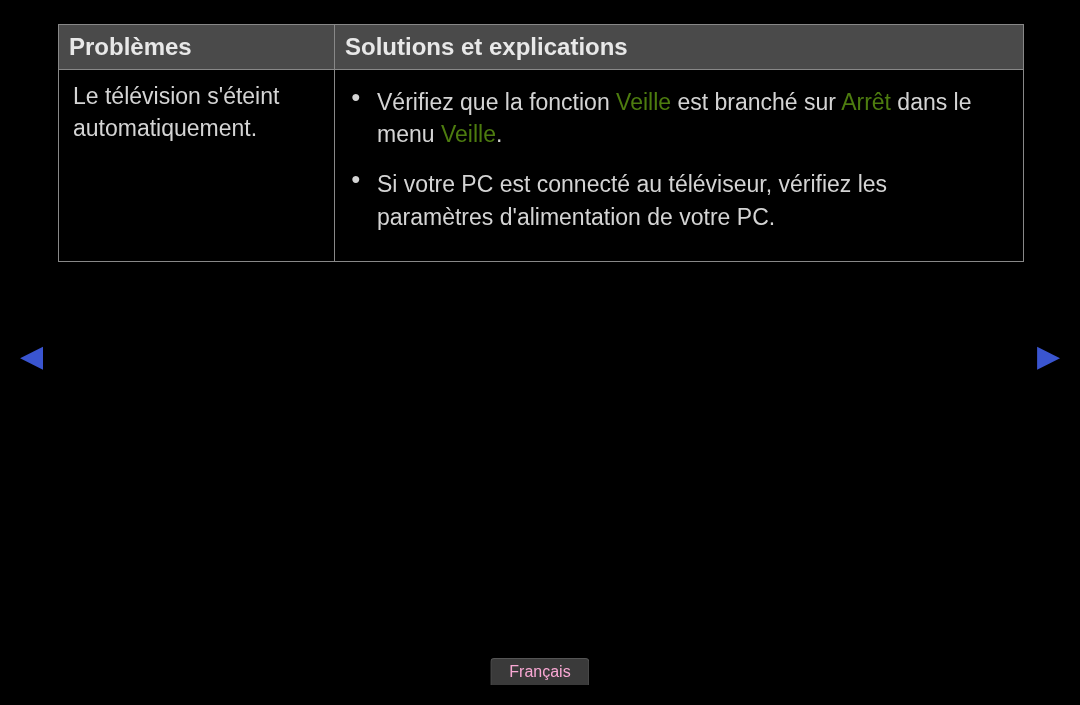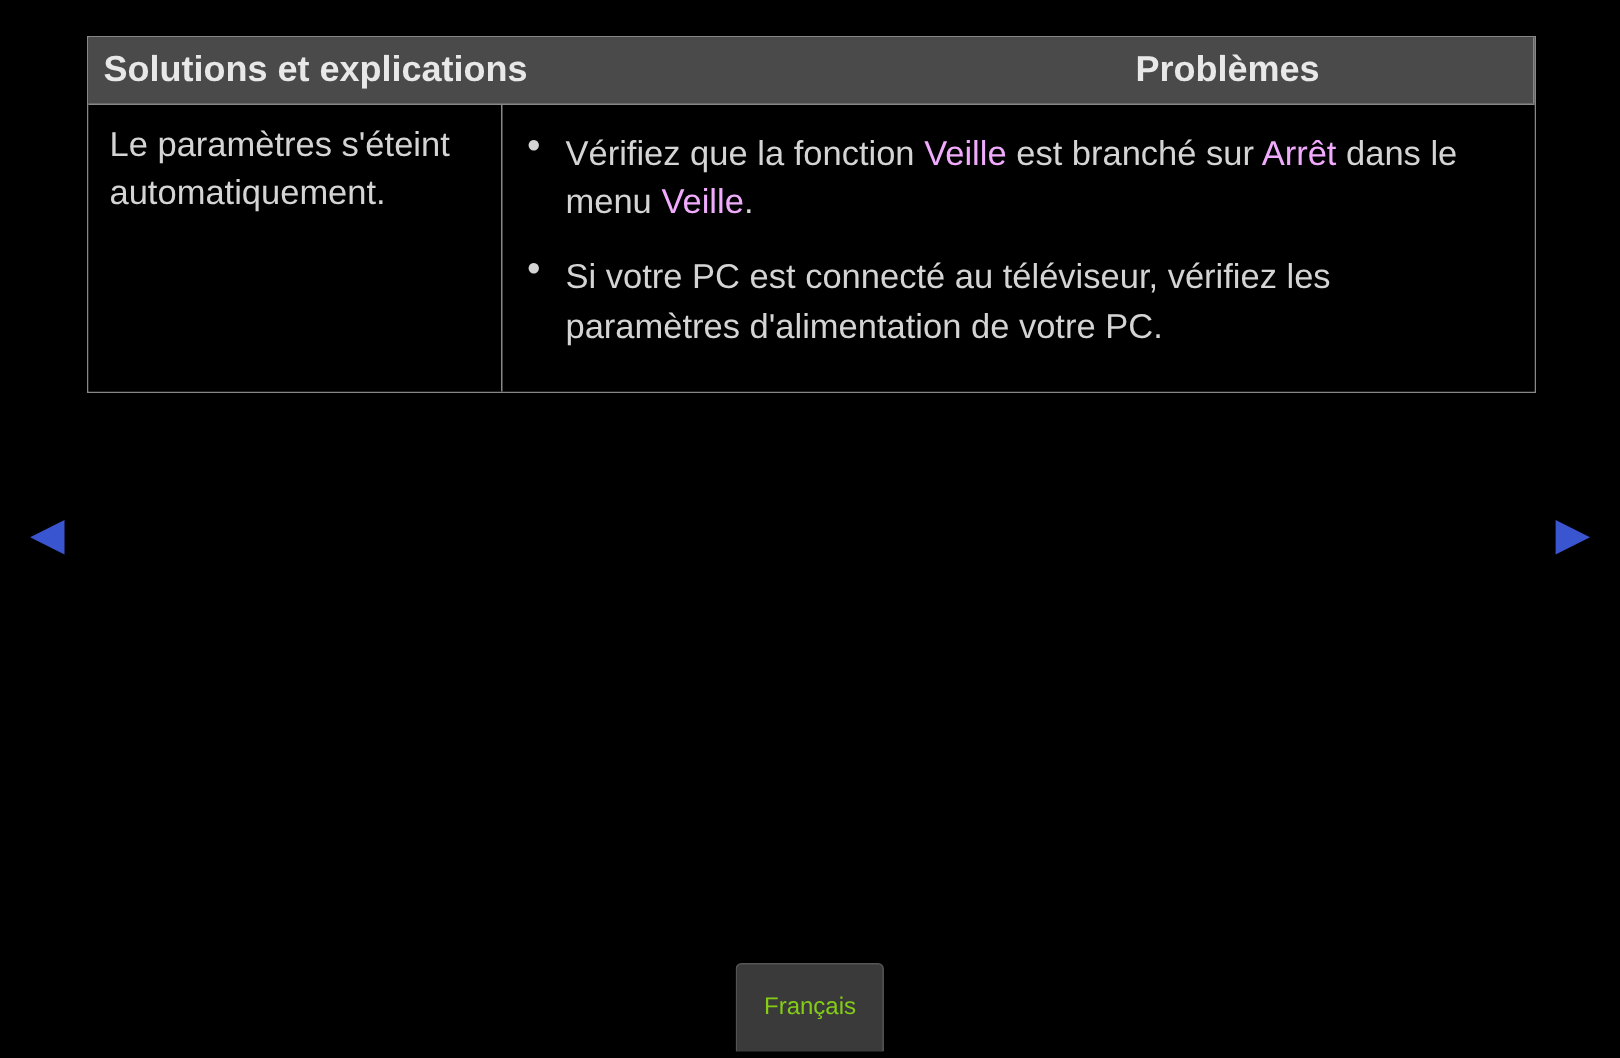--- a/index.html
+++ b/index.html
@@ -8,38 +8,38 @@
   .thead{display:flex;background:#4a4a4a;border-bottom:1px solid #888}
   .th,.td{box-sizing:border-box}
   .th1,.td1{width:276px;border-right:1px solid #888}
   .th2,.td2{width:688px}
   .th{padding:8px 10px;font-weight:bold;color:#e8e8e8;font-size:24px}
   .tbody{display:flex;background:#000}
   .td{padding:10px 14px 16px 14px;font-size:23px;line-height:1.4;color:#d4d4d4}
   ul.sol{margin:0;padding:0;list-style:none}
   ul.sol li{position:relative;padding:6px 0 12px 28px}
   ul.sol li:before{content:"●";position:absolute;left:2px;top:6px;color:#d4d4d4;font-size:16px}
-  .hl{color:#f0abfc}
+  .hl{color:#4d7c0f}
   .arrow{position:absolute;top:338px;font-size:30px;color:#3a55d0}
   .arrow.left{left:20px}
   .arrow.right{right:20px}
-  .lang-badge{position:absolute;bottom:4px;left:50%;transform:translateX(-50%);background:#3a3a3a;color:#84cc16;padding:20px 18px;border:1px solid #555;border-bottom:none;border-radius:4px 4px 0 0;font-size:16px}
+  .lang-badge{position:absolute;bottom:20px;left:50%;transform:translateX(-50%);background:#3a3a3a;color:#f9a8d4;padding:4px 18px;border:1px solid #555;border-bottom:none;border-radius:4px 4px 0 0;font-size:16px}
 </style>
 </head>
 <body>
 
 <div class="page">
 
   <div class="table">
     <div class="thead">
+      <div class="th th1">Problèmes</div>
       <div class="th th2">Solutions et explications</div>
-      <div class="th th1">Problèmes</div>
     </div>
     <div class="tbody">
-      <div class="td td1">Le paramètres s'éteint automatiquement.</div>
+      <div class="td td1">Le télévision s'éteint automatiquement.</div>
       <div class="td td2">
         <ul class="sol">
           <li>
             <span>Vérifiez que la fonction </span><span class="hl">Veille</span><span> est branché sur </span><span class="hl">Arrêt</span><span> dans le menu </span><span class="hl">Veille</span><span>.</span>
           </li>
           <li>Si votre PC est connecté au téléviseur, vérifiez les paramètres d'alimentation de votre PC.</li>
         </ul>
       </div>
     </div>
   </div>

